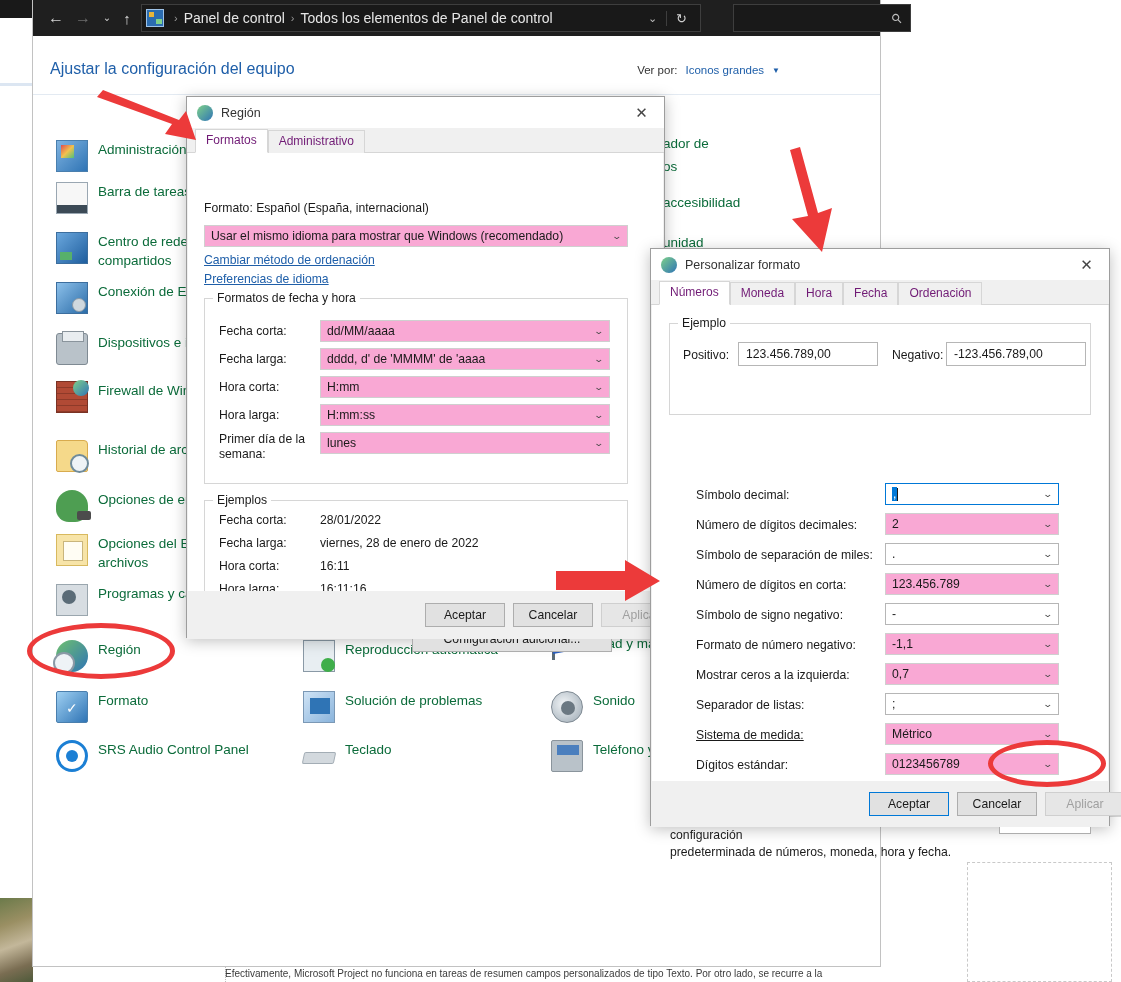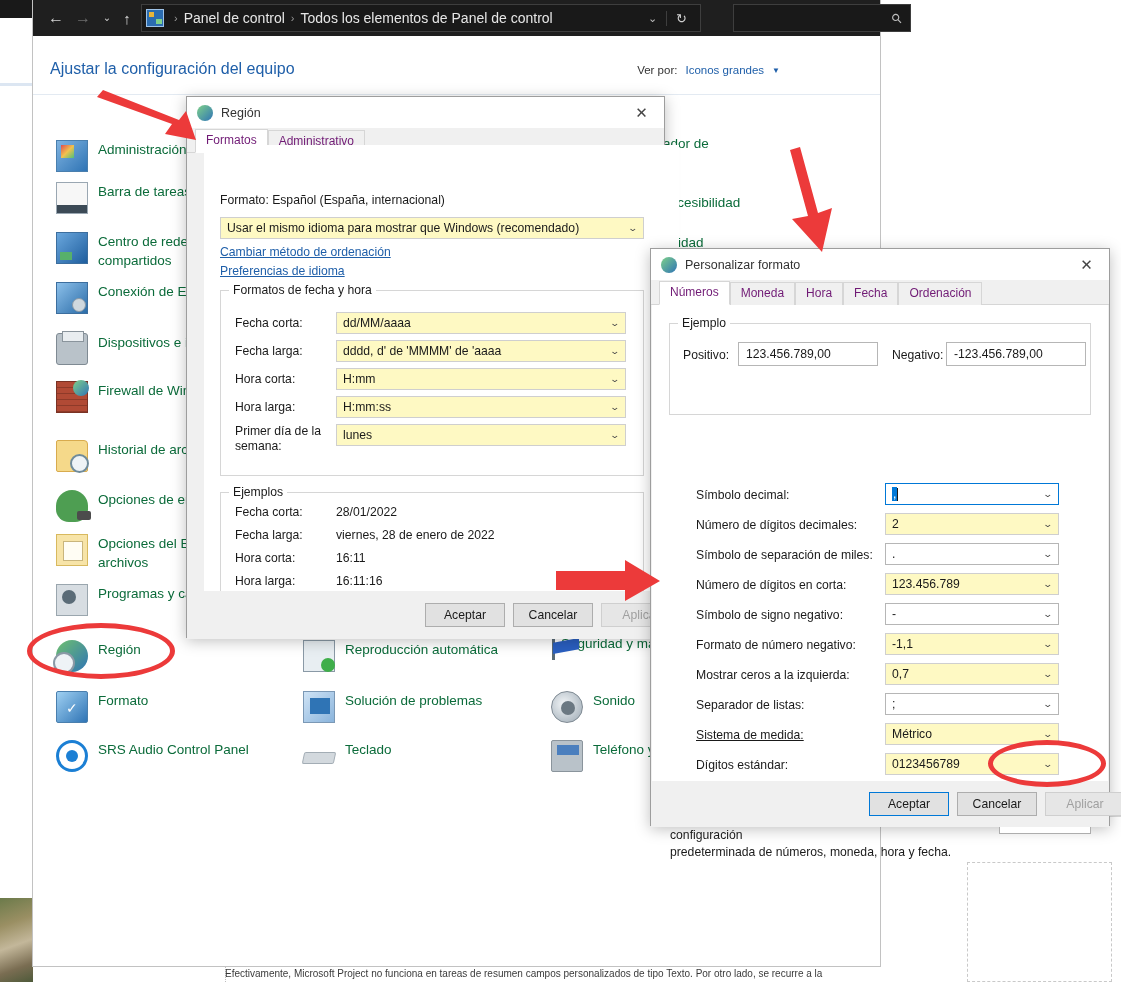--- a/index.html
+++ b/index.html
@@ -191,21 +191,21 @@
     border:1px solid transparent; border-bottom:none; background:transparent;
     position:relative; top:1px;
   }
   .tab.inactive { border-color:#d6d6d6; background:#f0f0f0; }
   .tab.active { background:#ffffff; border-color:#d6d6d6; border-bottom:1px solid #ffffff; }
 
   .panel { background:#ffffff; }
 
   .fld-label { font-size:12.2px; color:#1a1a1a; }
   .combo {
-    border:1px solid #cfcfcf; background:#fef9c3; height:22px;
+    border:1px solid #cfcfcf; background:#f9a8d4; height:22px;
     display:flex; align-items:center; padding:0 6px; font-size:12.2px; color:#1a1a1a;
     position:relative;
   }
   .combo.white { background:#ffffff; border-color:#b6b6b6; }
   .combo.focus { background:#ffffff; border:1px solid #0078d7; }
   .combo .chev {
     margin-left:auto; font-size:9px; color:#4a4a4a; transform:scaleX(1.4);
   }
   .combo .sel {
     background:#0078d7; color:#ffffff; padding:0 1px;
@@ -401,21 +401,21 @@
       <span class="dlg-close">✕</span>
     </div>
 
     <div class="dlg-body" style="height:510px;">
 
       <div class="tabstrip">
         <div class="tab active">Formatos</div>
         <div class="tab inactive">Administrativo</div>
       </div>
 
-      <div class="panel" style="position:absolute; left:1px; top:16px; width:475px; height:461px;margin-left:16px;">
+      <div class="panel" style="position:absolute; left:1px; top:24px; width:475px; height:461px;">
 
         <div style="position:absolute; left:16px; top:48px; font-size:12.2px; color:#1a1a1a;">Formato: Español (España, internacional)</div>
 
         <div class="combo" style="left:16px; top:72px; width:424px; position:absolute;">
           <span>Usar el mismo idioma para mostrar que Windows (recomendado)</span>
           <span class="chev">⌄</span>
         </div>
 
         <div class="linkblue" style="position:absolute; left:16px; top:100px;">Cambiar método de ordenación</div>
         <div class="linkblue" style="position:absolute; left:16px; top:119px;">Preferencias de idioma</div>
@@ -463,20 +463,21 @@
           <div class="fld-label" style="position:absolute; left:14px; top:35px;">Fecha larga:</div>
           <div class="fld-label" style="position:absolute; left:115px; top:35px;">viernes, 28 de enero de 2022</div>
 
           <div class="fld-label" style="position:absolute; left:14px; top:58px;">Hora corta:</div>
           <div class="fld-label" style="position:absolute; left:115px; top:58px;">16:11</div>
 
           <div class="fld-label" style="position:absolute; left:14px; top:81px;">Hora larga:</div>
           <div class="fld-label" style="position:absolute; left:115px; top:81px;">16:11:16</div>
         </div>
 
+        <div class="btn" style="position:absolute; left:224px; top:473px; width:200px; height:26px;">Configuración adicional...</div>
       </div>
 
       <div class="footerbar" style="height:48px;">
         <div class="btn" style="position:absolute; left:238px; bottom:12px; width:80px;">Aceptar</div>
         <div class="btn" style="position:absolute; left:326px; bottom:12px; width:80px;">Cancelar</div>
         <div class="btn disabled" style="position:absolute; left:414px; bottom:12px; width:80px;">Aplicar</div>
       </div>
     </div>
   </div>
 

